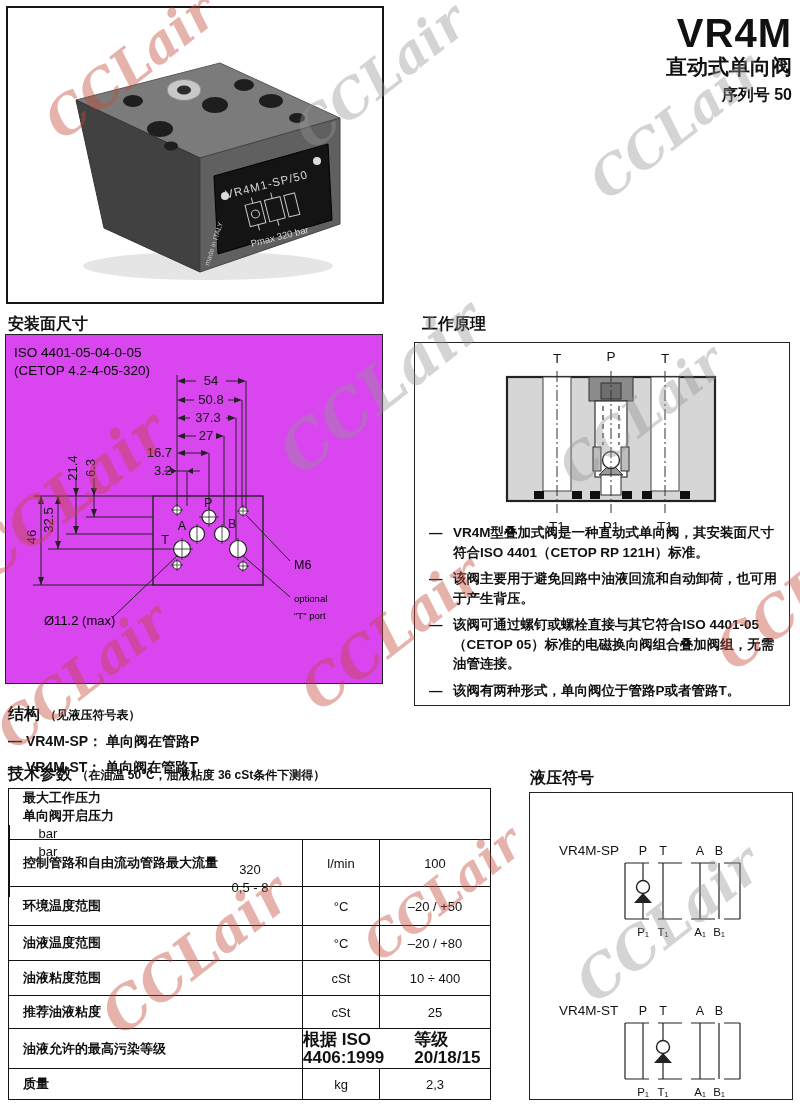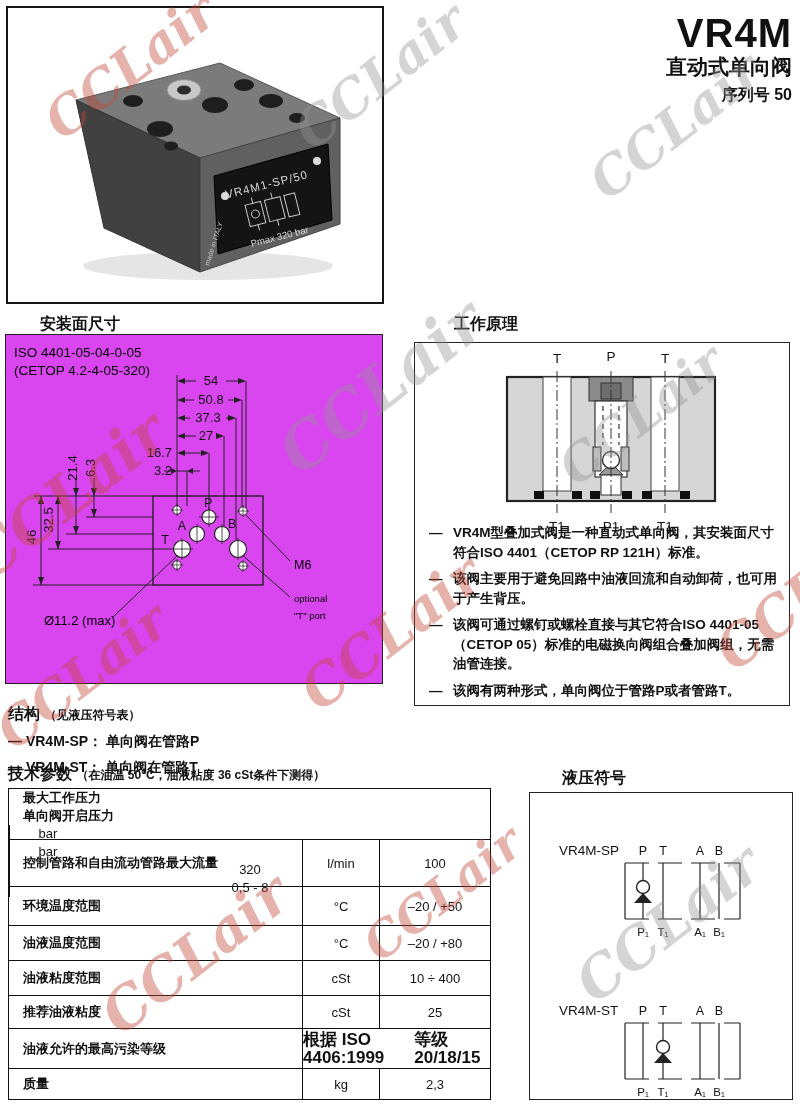--- a/index.html
+++ b/index.html
@@ -19,21 +19,21 @@
   .t-series{font-size:16px;font-weight:bold;line-height:22px;margin-top:4px;}
   
   .intro{position:absolute;left:420px;top:168px;z-index:2;}
   .i-line1{font-size:17px;font-weight:bold;line-height:24px;}
   .i-line2{font-size:17px;line-height:26px;}
   .i-line2 b{font-weight:bold;}
   .i-press{font-size:17px;line-height:26px;margin-top:24px;}
   .i-flow{font-size:17px;line-height:26px;}
   .cnb{font-weight:bold;}
   
-  .sec-h{position:absolute;font-size:16px;font-weight:bold;z-index:2;margin-left:32px;}
+  .sec-h{position:absolute;font-size:16px;font-weight:bold;z-index:2;}
   .sec-note{font-size:12px;font-weight:bold;}
   
   .mount-box{position:absolute;left:5px;top:334px;width:378px;height:350px;border:1.5px solid #222;background:#d946ef;box-sizing:border-box;}
   .principle-box{position:absolute;left:414px;top:342px;width:376px;height:364px;border:1.5px solid #222;background:#fff;box-sizing:border-box;}
   .symbols-box{position:absolute;left:529px;top:792px;width:264px;height:308px;border:1.5px solid #222;background:#fff;box-sizing:border-box;}
   
   .bullets{position:absolute;left:14px;top:180px;width:348px;}
   .bullet{display:flex;margin-bottom:7px;font-size:13.5px;line-height:19.5px;font-weight:bold;}
   .bullet .dash{width:24px;flex:none;}
   

